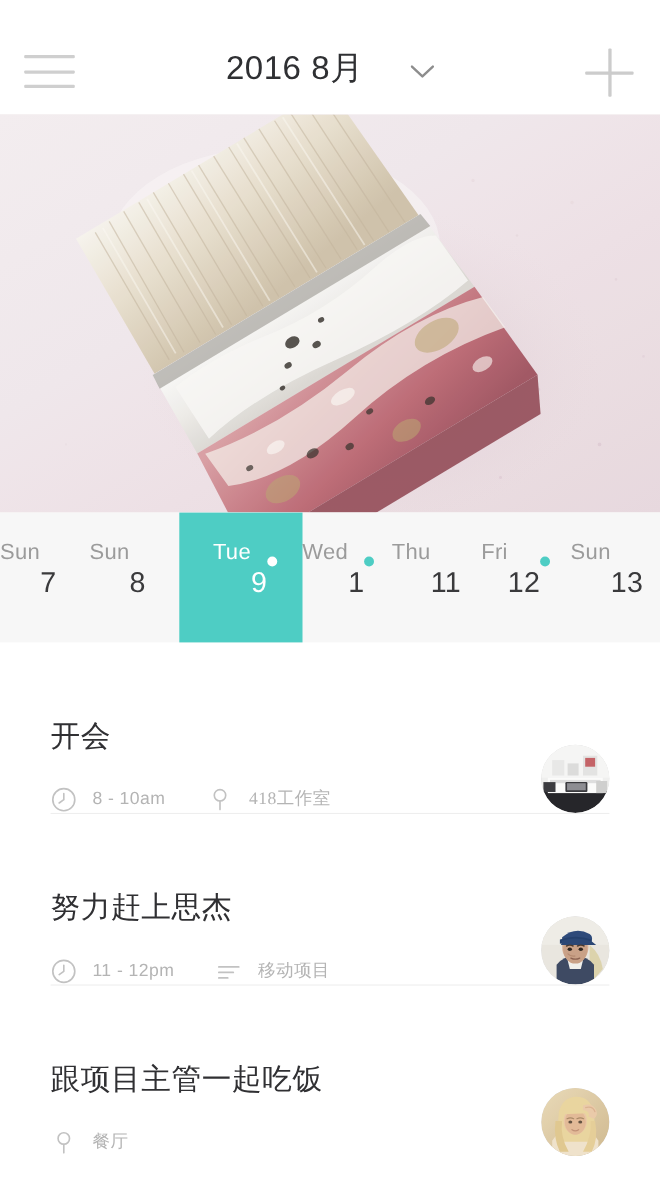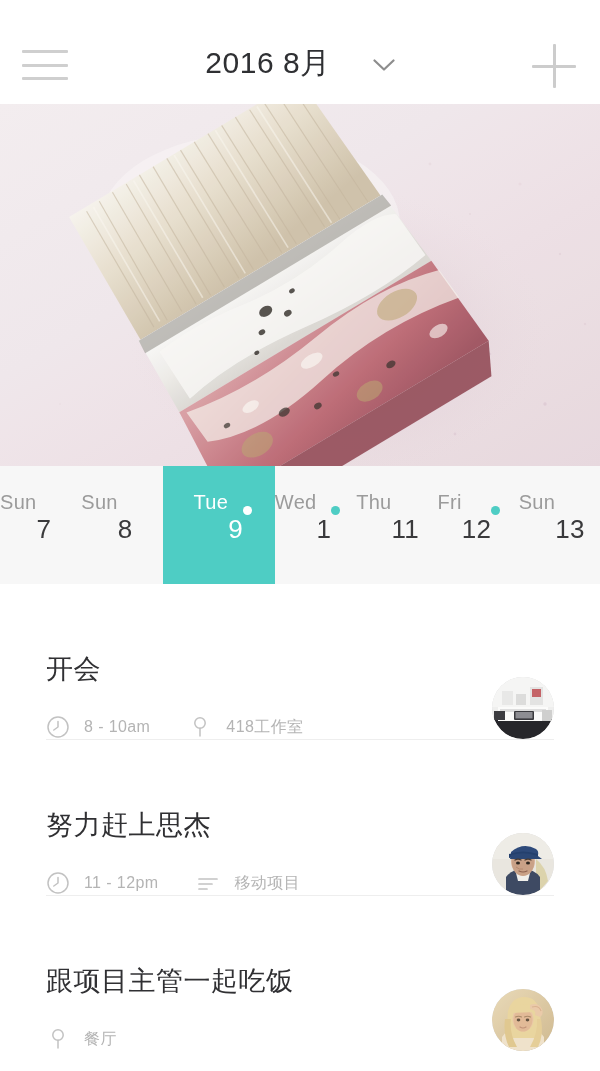--- a/index.html
+++ b/index.html
@@ -195,21 +195,21 @@
     display: flex;
     align-items: center;
     font-size: 16px;
     color: #b4b4b4;
     line-height: 1;
   }
   .meta-item {
     display: flex;
     align-items: center;
   }
-  .meta-item + .meta-item { margin-left: 38px; }
+  .meta-item + .meta-item { margin-left: 38px; font-family: Liberation Serif, serif; }
   .meta-icon {
     width: 24px;
     height: 24px;
     margin-right: 14px;
     flex: 0 0 auto;
     display: block;
   }
   .meta-text {
     letter-spacing: 0.4px;
     white-space: nowrap;

